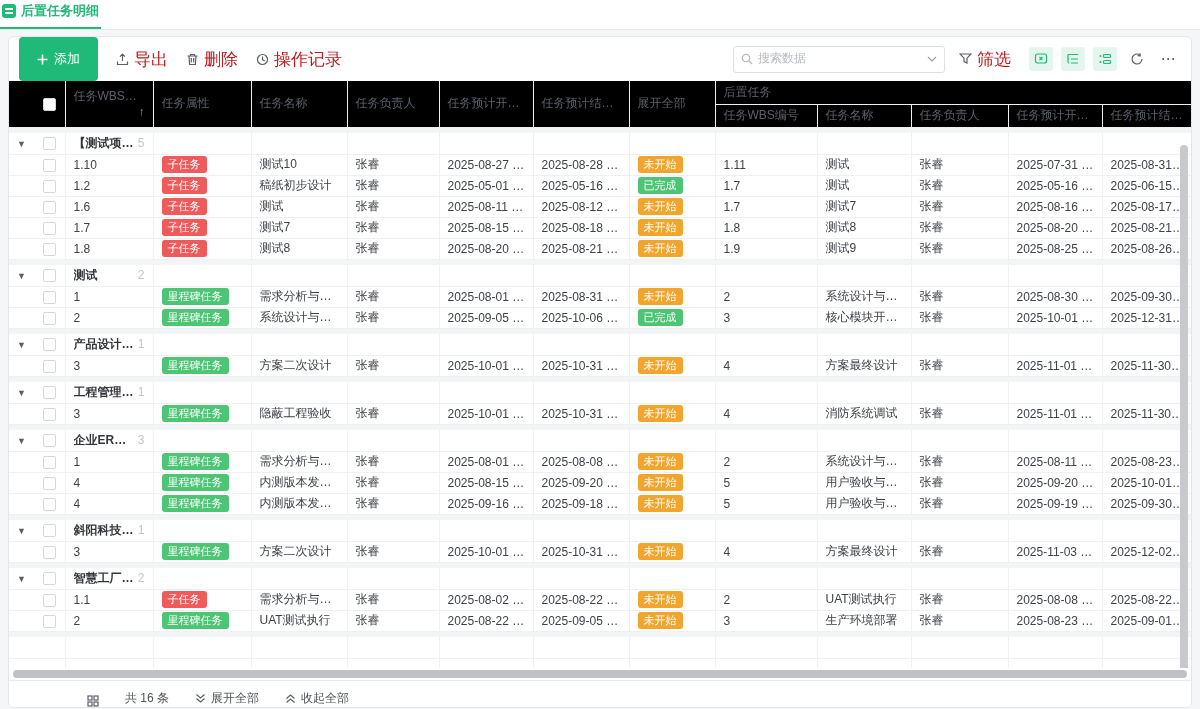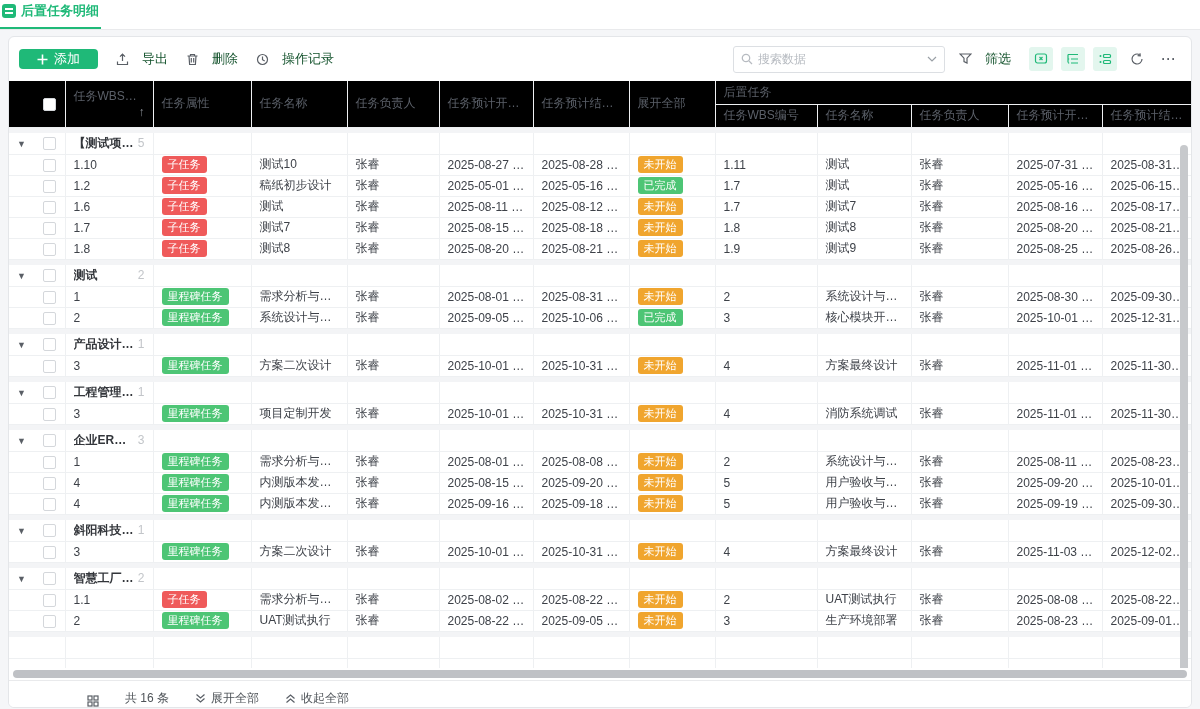--- a/index.html
+++ b/index.html
@@ -11,26 +11,26 @@
   }
   
   .tabbar{ height:30px; background:#fff; border-bottom:1px solid #e9eaec; display:flex; align-items:flex-end; padding:0 0; }
   .tab{ display:flex; align-items:center; gap:5px; padding:6px 2px 7px; border-bottom:2px solid var(--accent); color:var(--accent); font-weight:700; font-size:13px; cursor:pointer; }
   .tab .ticon{ width:14px; height:14px; background:var(--accent); border-radius:3px; position:relative; }
   .tab .ticon::before{ content:""; position:absolute; left:3px; right:3px; top:4px; height:2px; background:#fff; box-shadow:0 4px 0 #fff; }
   
   .card{ margin:6px 8px 0; background:#fff; border:1px solid var(--card-border); border-radius:6px; height:672px; position:relative; display:flex; flex-direction:column; overflow:hidden; }
   
   .toolbar{ height:44px; display:flex; align-items:center; padding:0 10px; gap:18px; flex:none; }
-  .btn-add{ background:var(--accent); color:#fff; border:none; border-radius:4px; height:20px; padding:0 18px; font-size:13px; display:flex; align-items:center; gap:6px; cursor:pointer; font-family:inherit; }
-  .tool-link{ display:flex; align-items:center; gap:13px; color:#14532d; cursor:pointer; font-size:13px; }
+  .btn-add{ background:var(--accent); color:#fff; border:none; border-radius:4px; height:44px; padding:0 18px; font-size:13px; display:flex; align-items:center; gap:6px; cursor:pointer; font-family:inherit; }
+  .tool-link{ display:flex; align-items:center; gap:5px; color:#b91c1c; cursor:pointer; font-size:17px; }
   .tool-link svg{ stroke:#5a5f66; }
   .toolbar .spring{ flex:1; }
   .searchbox{ width:212px; height:27px; border:1px solid #dcdfe3; border-radius:3px; display:flex; align-items:center; padding:0 7px; gap:5px; color:#b7bbc1; }
-  .searchbox input{ border:none; outline:none; flex:1; font-size:12px; font-family:Liberation Sans, sans-serif; color:#3d4148; min-width:0; }
+  .searchbox input{ border:none; outline:none; flex:1; font-size:12px; font-family:Liberation Mono, monospace; color:#3d4148; min-width:0; }
   .searchbox input::placeholder{ color:#b7bbc1; }
   .iconbtn{ width:24px; height:24px; border-radius:3px; display:flex; align-items:center; justify-content:center; cursor:pointer; }
   .iconbtn.green{ background:var(--accent-bg); color:var(--accent); }
   .iconbtn.plain{ color:#5a5f66; }
   .icon-row{ display:flex; align-items:center; gap:8px; }
   .dots{ letter-spacing:1px; color:#5a5f66; font-weight:700; }
   
   .table-wrap{ flex:1; overflow:hidden; position:relative; }
   table{ border-collapse:collapse; table-layout:fixed; width:1184px; }
   th,td{ border-right:1px solid var(--border); border-bottom:1px solid var(--border); padding:0 8px; height:21px; font-weight:400; text-align:left; white-space:nowrap; overflow:hidden; text-overflow:ellipsis; font-size:12px; }
@@ -404,21 +404,21 @@
             <td></td>
             <td></td>
             <td></td>
             <td></td>
           </tr>
           <tr>
             <td class="c-arrow"></td>
             <td><span class="checkbox"></span></td>
             <td>3</td>
             <td><span class="badge green">里程碑任务</span></td>
-            <td>项目定制开发</td>
+            <td>隐蔽工程验收</td>
             <td>张睿</td>
             <td>2025-10-01 09:12</td>
             <td>2025-10-31 09:12</td>
             <td><span class="badge orange">未开始</span></td>
             <td>4</td>
             <td>消防系统调试</td>
             <td>张睿</td>
             <td>2025-11-01 09:12</td>
             <td>2025-11-30 09:12</td>
           </tr>

